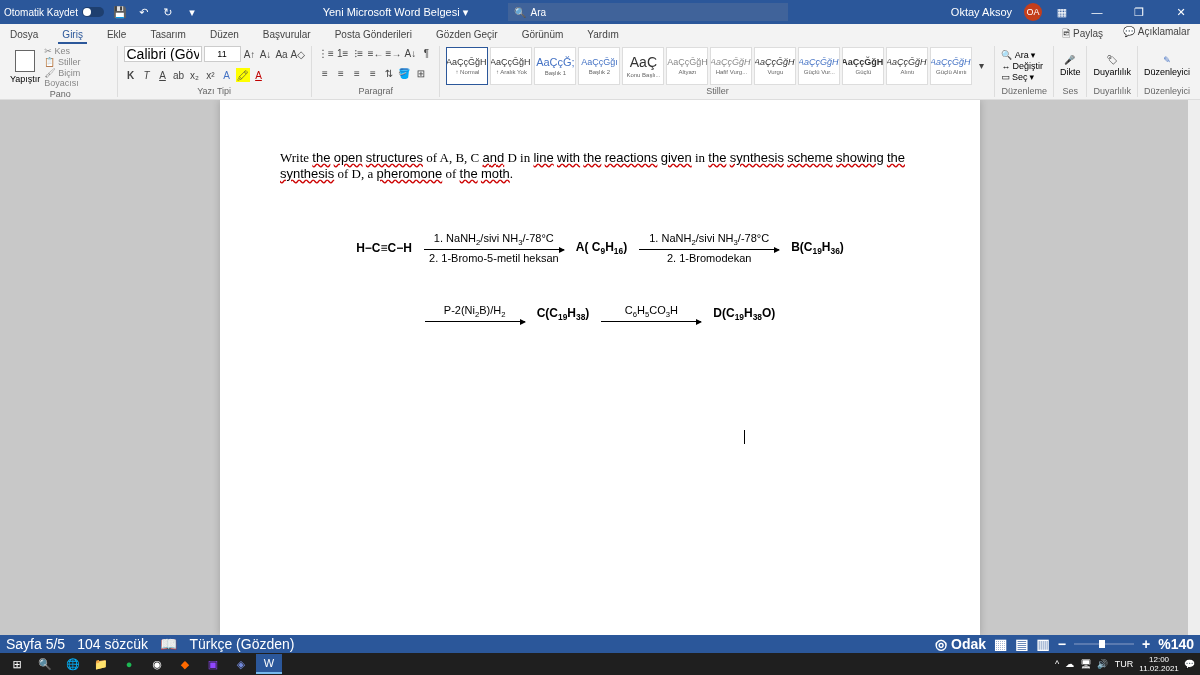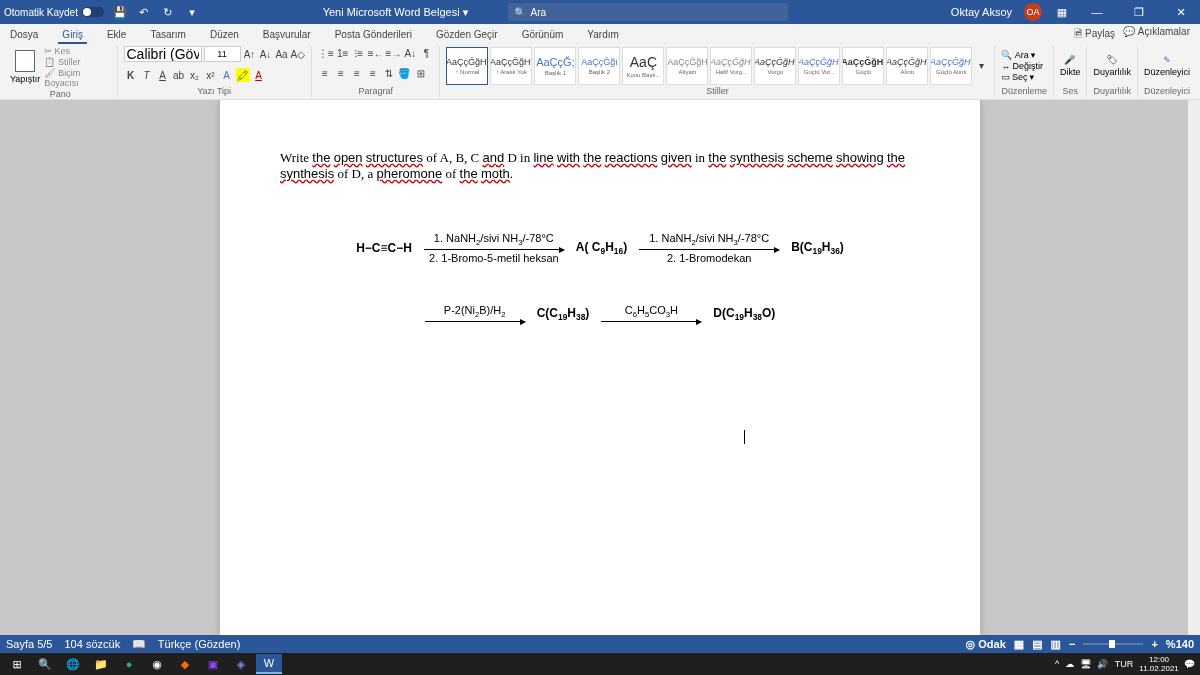--- a/index.html
+++ b/index.html
@@ -15,21 +15,21 @@
 .doc-title { font-size: 11px; }
 .searchbox { background: #40639a; width: 280px; height: 18px; display: flex; align-items: center; padding: 0 6px; gap: 4px; font-size: 10px; }
 .titlebar-right { display: flex; align-items: center; gap: 12px; margin-left: 40px; }
 .user-badge { width: 18px; height: 18px; background: #c43e1c; border-radius: 50%; font-size: 9px; display: flex; align-items: center; justify-content: center; }
 .win-btn { width: 30px; text-align: center; }
 
 .ribbon-tabs { background: #f3f3f3; height: 20px; display: flex; align-items: center; padding: 0 6px; gap: 16px; font-size: 10px; color: #444; }
 .tab { padding: 2px 4px; cursor: pointer; }
 .tab.active { color: #2b579a; position: relative; }
 .tab.active::after { content: ''; position: absolute; bottom: -2px; left: 0; right: 0; height: 2px; background: #2b579a; }
-.tabs-right { margin-left: auto; display: flex; }
+.tabs-right { margin-left: auto; display: flex; gap: 12px; }
 
 .ribbon { background: #f3f3f3; height: 56px; display: flex; border-bottom: 1px solid #ddd; padding: 2px 4px; }
 .ribbon-group { border-right: 1px solid #ddd; padding: 0 6px; display: flex; flex-direction: column; }
 .group-content { flex: 1; display: flex; align-items: center; gap: 4px; }
 .group-label { font-size: 9px; color: #666; text-align: center; padding: 1px 0; }
 .paste-btn { display: flex; flex-direction: column; align-items: center; gap: 2px; font-size: 9px; }
 .clipboard-icon { width: 20px; height: 22px; background: #fff; border: 1px solid #666; position: relative; }
 .small-btns { display: flex; flex-direction: column; gap: 1px; font-size: 9px; color: #888; }
 .font-row { display: flex; align-items: center; gap: 2px; margin-bottom: 2px; }
 .font-select { width: 78px; height: 16px; border: 1px solid #ccc; font-size: 14px; padding: 0 2px; background: white; }
@@ -51,21 +51,21 @@
 
 .scheme { font-family: 'Times New Roman', serif; font-size: 12px; }
 .scheme-row { display: flex; align-items: center; justify-content: center; gap: 12px; margin-bottom: 40px; }
 .compound { font-weight: bold; white-space: nowrap; }
 .arrow-block { display: flex; flex-direction: column; align-items: center; }
 .arrow-cond { font-size: 11px; }
 .arrow-line { width: 140px; border-top: 1px solid black; position: relative; margin: 2px 0; }
 .arrow-line::after { content: ''; position: absolute; right: -1px; top: -3px; border-left: 6px solid black; border-top: 3px solid transparent; border-bottom: 3px solid transparent; }
 .cursor-line { position: absolute; width: 1px; height: 14px; background: black; left: 62%; top: 330px; }
 
-.statusbar { background: #2b579a; height: 18px; color: white; display: flex; align-items: center; padding: 0 6px; font-size: 11px; gap: 12px; }
+.statusbar { background: #2b579a; height: 18px; color: white; display: flex; align-items: center; padding: 0 6px; font-size: 14px; gap: 12px; }
 .status-right { margin-left: auto; display: flex; align-items: center; gap: 8px; font-weight: bold; }
 .zoom-slider { width: 60px; height: 2px; background: #5a7ab0; position: relative; }
 .zoom-slider::after { content: ''; width: 6px; height: 8px; background: white; position: absolute; left: 42%; top: -3px; }
 
 .taskbar { background: #1f1f1f; height: 22px; display: flex; align-items: center; padding: 0 4px; gap: 2px; }
 .task-item { width: 26px; height: 20px; display: flex; align-items: center; justify-content: center; color: white; font-size: 11px; }
 .task-item.active { background: #333; border-bottom: 2px solid #76b9ed; }
 .tray { margin-left: auto; display: flex; align-items: center; gap: 6px; color: white; font-size: 9px; }
 .clock { display: flex; flex-direction: column; align-items: center; font-size: 8px; line-height: 9px; }
 

